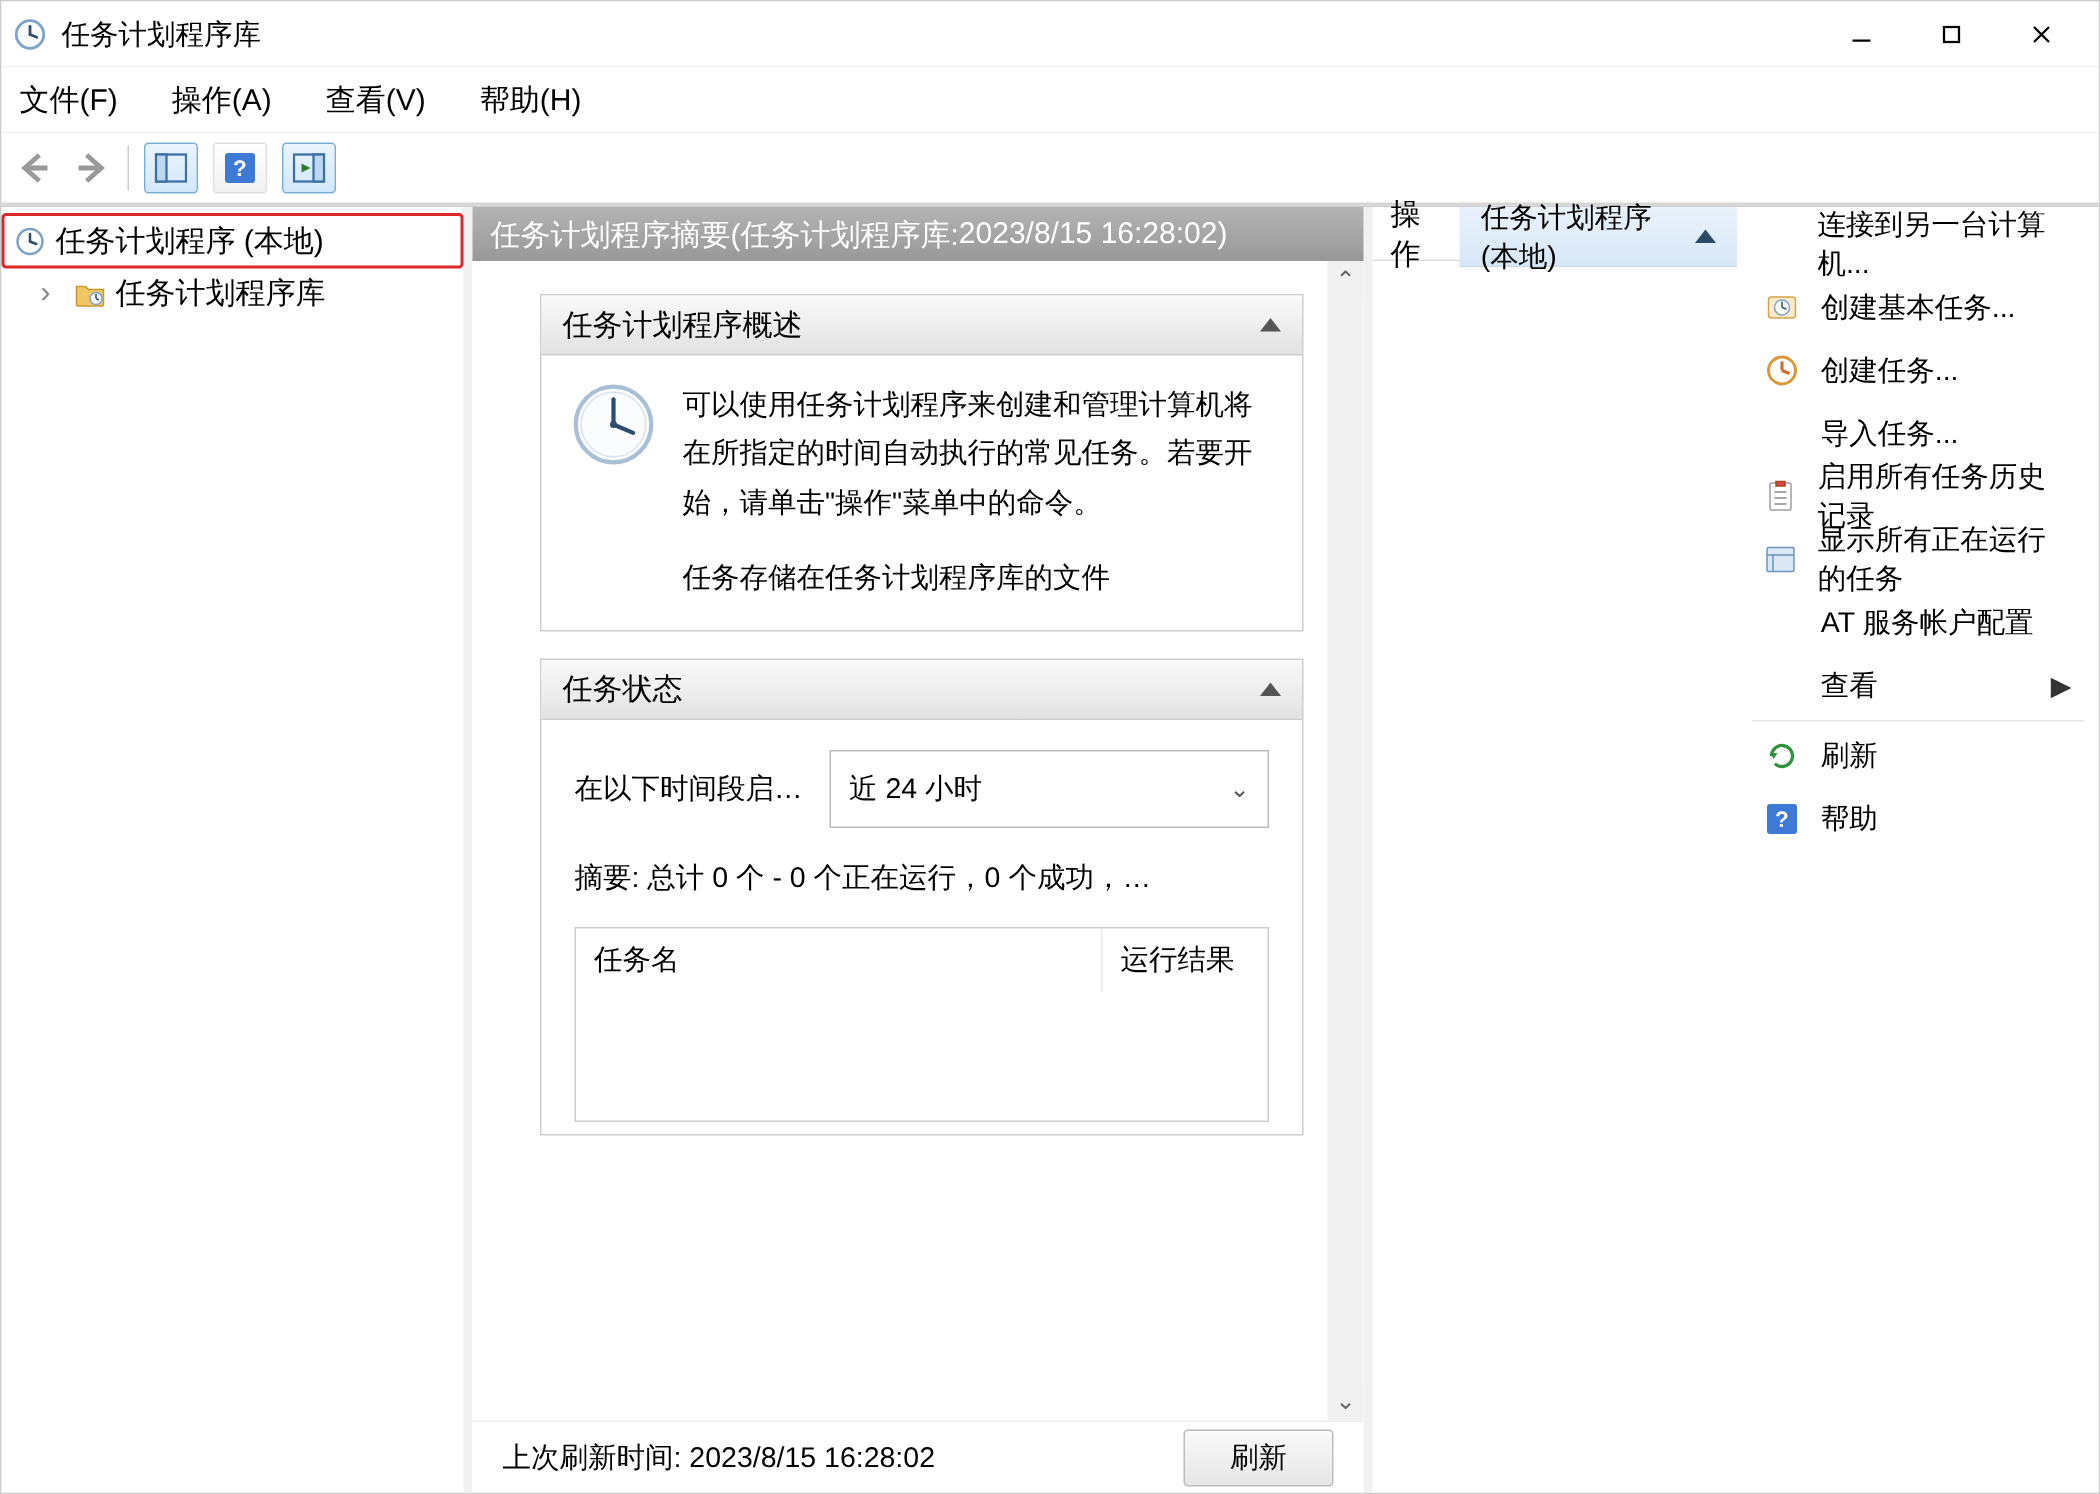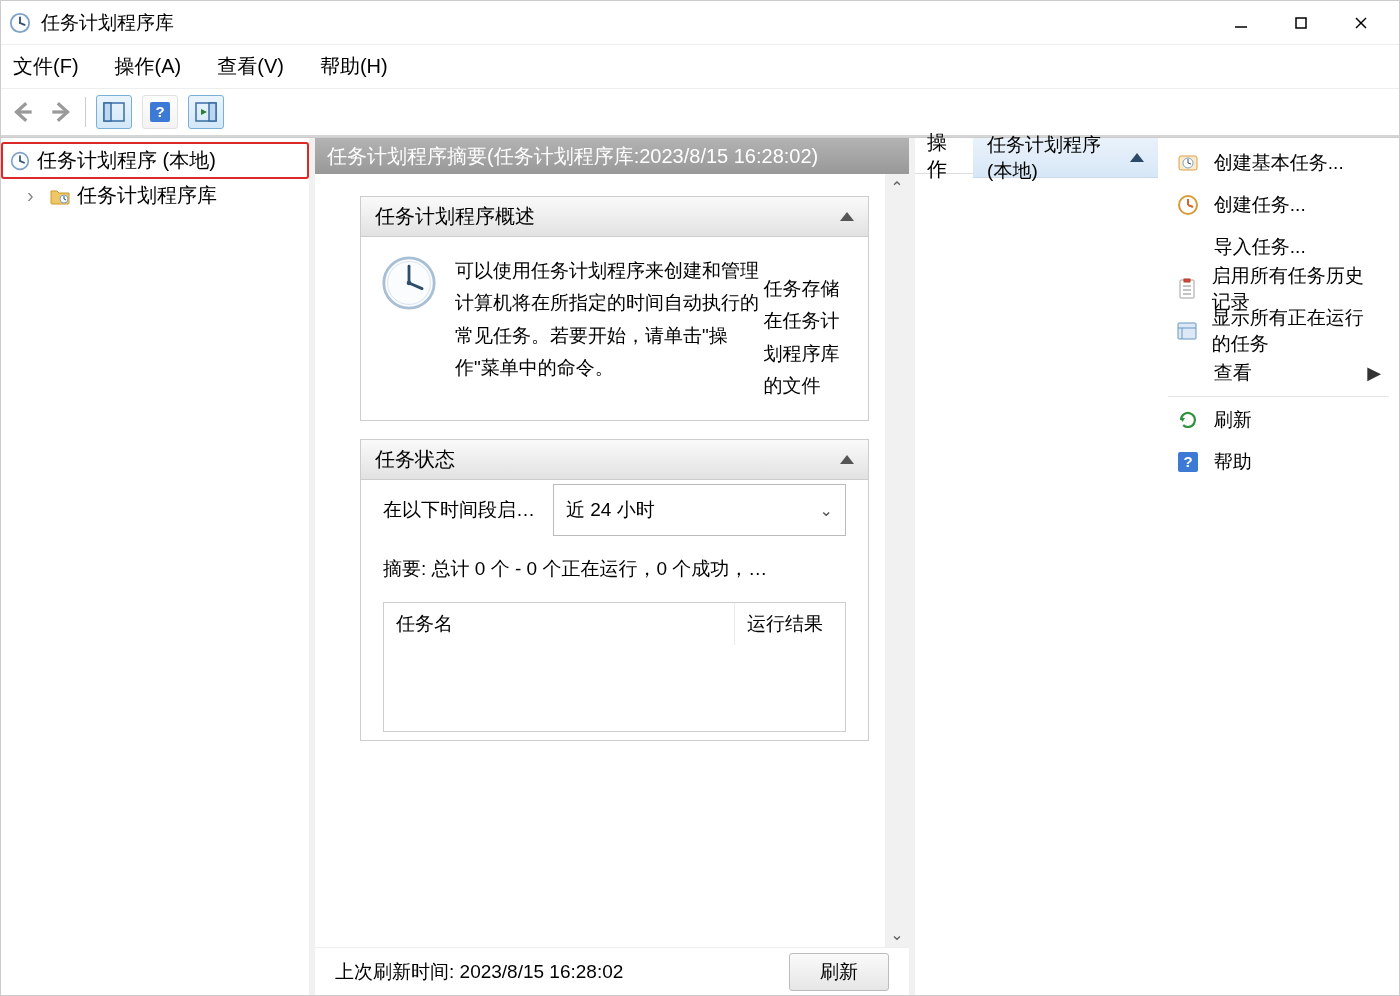--- a/index.html
+++ b/index.html
@@ -69,21 +69,21 @@
   .section-header {
     height: 40px; background: linear-gradient(#fafafa,#e2e2e2); border-bottom: 1px solid #cdcdcd;
     display: flex; align-items: center; padding: 0 14px; font-size: 20px; position: relative;
   }
   .section-header .collapse-icon {
     margin-left: auto; width: 0; height: 0; border-left: 7px solid transparent; border-right: 7px solid transparent; border-bottom: 9px solid #555;
   }
   .section-body { padding: 18px 20px; display: flex; gap: 18px; }
   .overview-text { font-size: 19px; line-height: 1.7; }
 
-  .status-body { padding: 4px 22px 8px 22px; display: flex; flex-direction: column; gap: 20px; }
+  .status-body { padding: 20px 22px 8px 22px; display: flex; flex-direction: column; gap: 20px; }
   .status-row { display: flex; align-items: center; gap: 18px; font-size: 19px; }
   .dropdown {
     flex: 1; height: 52px; border: 1px solid #bbb; display: flex; align-items: center; padding: 0 12px;
     background: #fff; font-size: 19px; justify-content: space-between;
   }
   .dropdown .caret { font-size: 16px; color: #555; }
 
   .tasks-table {
     border: 1px solid #cdcdcd; height: 130px; overflow: hidden;
   }
@@ -249,21 +249,21 @@
             <div class="section-body">
               <span>
                 <svg viewBox="0 0 60 60" width="56" height="56">
                     <circle cx="30" cy="30" r="27" fill="#fafcfd" stroke="#a8bfd6" stroke-width="3"></circle>
                     <circle cx="30" cy="30" r="23" fill="none" stroke="#d8e3ee"></circle>
                     <line x1="30" y1="30" x2="30" y2="12" stroke="#2d4d6b" stroke-width="3" stroke-linecap="round"></line>
                     <line x1="30" y1="30" x2="44" y2="36" stroke="#2d4d6b" stroke-width="3" stroke-linecap="round"></line>
                     <circle cx="30" cy="30" r="2.5" fill="#2d4d6b"></circle>
                   </svg>
               </span>
-              <div style="flex:1; display:flex; flex-direction:row;">
+              <div style="flex:1; display:flex; flex-direction:column;">
                 <div class="overview-text">可以使用任务计划程序来创建和管理计算机将在所指定的时间自动执行的常见任务。若要开始，请单击"操作"菜单中的命令。</div>
                 <div class="overview-text" style="margin-top:18px; color:#000">任务存储在任务计划程序库的文件</div>
               </div>
             </div>
           </div>
 
           <div class="section">
             <div class="section-header">
               <span>任务状态</span>
               <span class="collapse-icon"></span>
@@ -306,20 +306,24 @@
     </div>
 
     <div class="actions-pane">
       <div class="actions-title">操作</div>
       <div class="actions-group-header">
         <span>任务计划程序 (本地)</span>
         <span class="collapse-icon"></span>
       </div>
       <div class="actions-list">
 
+        <div class="action-item">
+          <span class="action-icon"></span>
+          <span>连接到另一台计算机...</span>
+        </div>
 
         <div class="action-item">
           <span class="action-icon">
             <svg width="22" height="22" viewBox="0 0 22 22">
                 <rect x="2" y="4" width="18" height="14" rx="2" fill="#fceacc" stroke="#d8a24a"></rect>
                 <circle cx="11" cy="11" r="5" fill="#fff" stroke="#7fa3c7"></circle>
                 <line x1="11" y1="11" x2="11" y2="7" stroke="#2d4d6b"></line>
                 <line x1="11" y1="11" x2="14" y2="12" stroke="#2d4d6b"></line>
               </svg>
           </span>
@@ -359,20 +363,24 @@
           <span class="action-icon">
             <svg width="22" height="22" viewBox="0 0 22 22">
                 <rect x="2" y="3" width="18" height="16" rx="1" fill="#dce8f6" stroke="#6b95c0"></rect>
                 <line x1="2" y1="8" x2="20" y2="8" stroke="#6b95c0"></line>
                 <line x1="6" y1="8" x2="6" y2="19" stroke="#6b95c0"></line>
               </svg>
           </span>
           <span>显示所有正在运行的任务</span>
         </div>
 
+        <div class="action-item">
+          <span class="action-icon"></span>
+          <span>AT 服务帐户配置</span>
+        </div>
 
         <div class="action-item">
           <span class="action-icon"></span>
           <span>查看</span>
           <span class="action-chevron">▶</span>
         </div>
 
         <div class="divider"></div>
 
         <div class="action-item">

